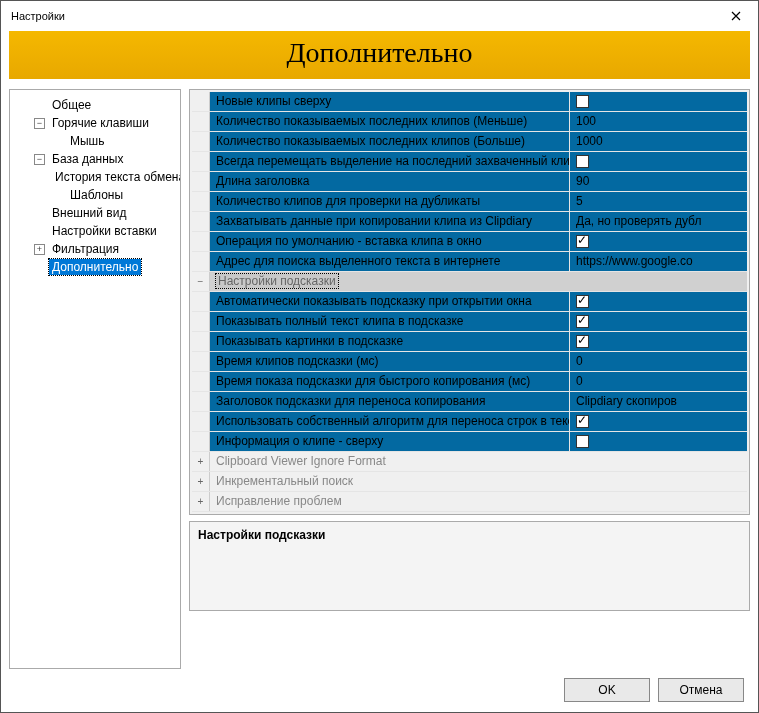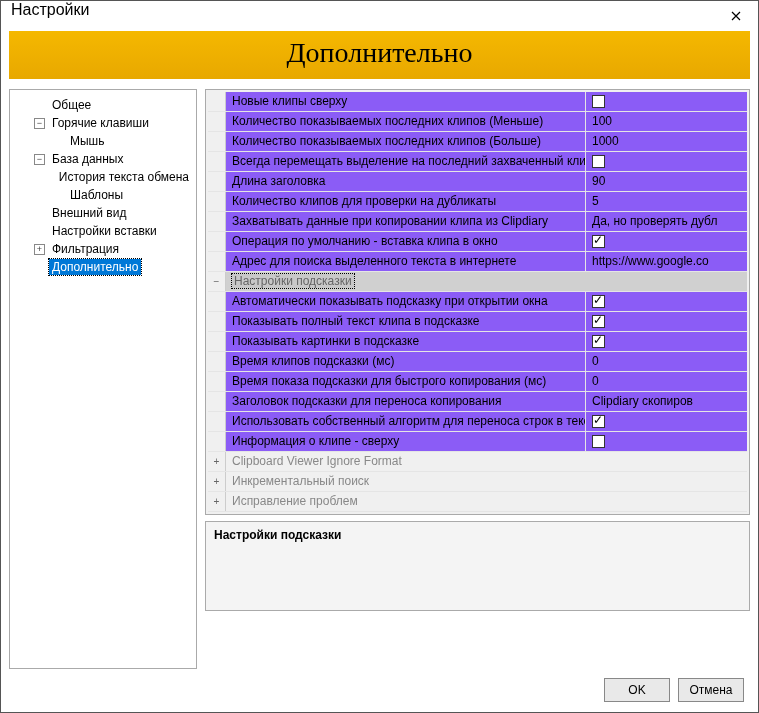--- a/index.html
+++ b/index.html
@@ -1,52 +1,52 @@
 <!DOCTYPE html>
 <html><head>
 <meta charset="utf-8">
 <style>
 * { box-sizing: border-box; margin: 0; padding: 0; font-family: "Segoe UI", Tahoma, sans-serif; }
 body { background: #fff; width: 759px; height: 713px; overflow: hidden; border: 1px solid #555; position: relative; }
 
-.titlebar { height: 30px; display: flex; padding: 0 0 0 10px; font-size: 16px; color: #000; }
+.titlebar { height: 30px; display: flex; align-items: center; padding: 0 0 0 10px; font-size: 11px; color: #000; }
 .titlebar .close { margin-left: auto; width: 45px; height: 30px; display: flex; align-items: center; justify-content: center; font-size: 14px; cursor: pointer; }
 
 .banner { background: #f0b000; background: linear-gradient(#f5b800, #e8a800); color: #000; text-align: center; font-family: "Times New Roman", serif; font-size: 28px; padding: 6px 0 10px 0; margin: 0 8px; }
 
 .content { display: flex; padding: 10px 8px 0 8px; gap: 8px; height: 590px; }
 
-.tree-panel { width: 188px; border: 1px solid #aaa; background: #fff; padding: 6px 4px; font-size: 12px; overflow: hidden; }
+.tree-panel { width: 172px; border: 1px solid #aaa; background: #fff; padding: 6px 4px; font-size: 12px; overflow: hidden; }
 .tree-item { display: flex; align-items: center; height: 18px; padding-left: 4px; white-space: nowrap; }
 .tree-item.level1 { padding-left: 20px; }
 .tree-item.level2 { padding-left: 38px; }
 .tree-toggle { width: 11px; height: 11px; border: 1px solid #888; display: inline-flex; align-items: center; justify-content: center; font-size: 9px; line-height: 1; margin-right: 4px; color: #444; background: #fff; }
 .tree-label { padding: 1px 3px; }
 .tree-label.selected { background: #0078d7; color: #fff; outline: 1px dotted #000; }
 
 .props-panel { flex: 1; display: flex; flex-direction: column; gap: 6px; min-width: 0; }
 .grid-box { border: 1px solid #aaa; background: #f0f0f0; padding: 2px; overflow: hidden; }
-.grid-inner { background: #8b5cf6; }
+.grid-inner { background: #0369a1; }
 .row { display: flex; align-items: stretch; border-bottom: 1px solid #e5e5e5; height: 20px; font-size: 12px; }
 .row .gutter { width: 18px; background: #f0f0f0; border-right: 1px solid #ccc; display: flex; align-items: center; justify-content: center; font-size: 10px; color: #666; }
 .row .label { width: 360px; padding: 2px 6px; border-right: 1px solid #e5e5e5; white-space: nowrap; overflow: hidden; }
 .row .value { flex: 1; padding: 2px 6px; white-space: nowrap; overflow: hidden; }
 .row.group { background: #d0d0d0; color: #666; font-style: normal; }
 .row.group .label { border-right: none; width: auto; flex: 1; }
 .row.group.selected .label span { outline: 1px dotted #000; background: #c8c8c8; padding: 0 2px; }
 .row.collapsed-group { background: #f0f0f0; color: #888; }
 .row.collapsed-group .label { border-right: none; width: auto; flex: 1; font-weight: normal; color: #888; }
 .checkbox-cell { width: 13px; height: 13px; border: 1px solid #333; display: inline-block; background: #fff; position: relative; vertical-align: middle; }
 .checkbox-cell.checked::after { content: "✓"; position: absolute; top: -3px; left: 0px; font-size: 12px; color: #000; }
 
 .desc-box { border: 1px solid #aaa; background: #f4f4f4; height: 90px; padding: 6px 8px; font-size: 12px; }
 .desc-title { font-weight: bold; }
 
 .button-bar { position: absolute; bottom: 10px; right: 14px; display: flex; gap: 8px; }
-.btn { width: 66px; height: 24px; border: 1px solid #888; background: #e9e9e9; font-size: 12px; cursor: pointer; display: flex; align-items: center; justify-content: center; }
+.btn { width: 86px; height: 24px; border: 1px solid #888; background: #e9e9e9; font-size: 12px; cursor: pointer; display: flex; align-items: center; justify-content: center; }
 </style>
 </head>
 <body>
 
 <div class="titlebar">
   <span>Настройки</span>
   <div class="close">
     <svg width="10" height="10" viewBox="0 0 10 10">
         <path d="M1 1 L9 9 M9 1 L1 9" stroke="#000" stroke-width="1.2"></path>
       </svg>

